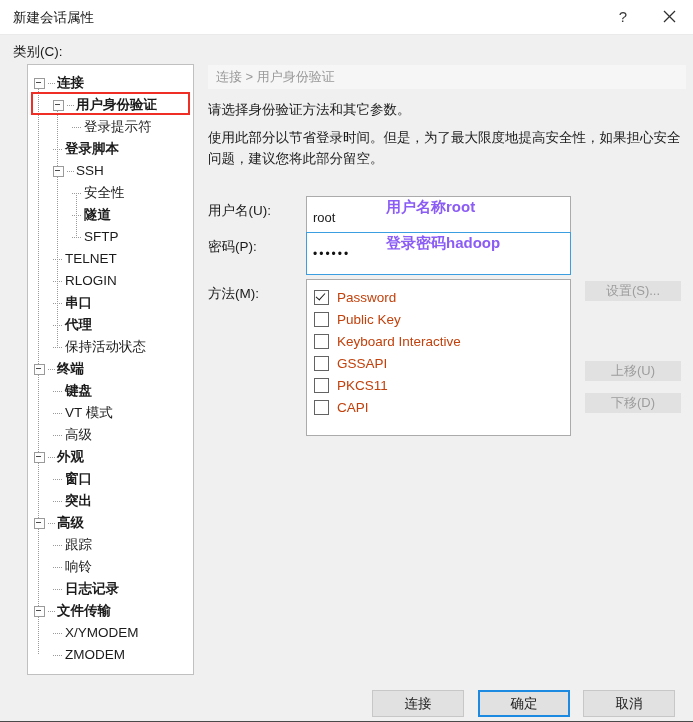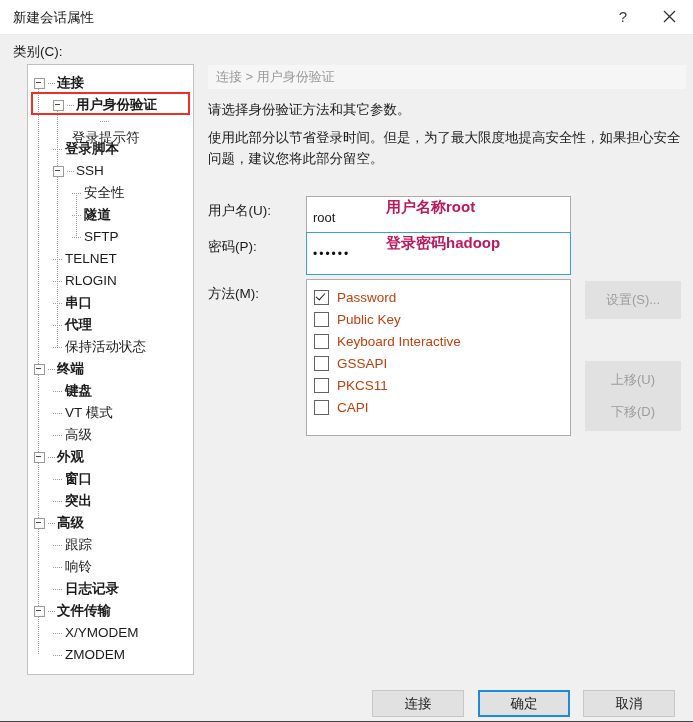--- a/index.html
+++ b/index.html
@@ -206,21 +206,21 @@
     border: 1px solid #3a9ee0;
   }
   .dots {
     letter-spacing: 2px;
     font-size: 12px;
     color: #111;
   }
 
   .annot {
     position: absolute;
-    color: #be185d;
+    color: #8b5cf6;
     font-size: 15px;
     font-weight: bold;
     white-space: nowrap;
     pointer-events: none;
   }
   .annot-user { left: 386px; top: 198px; }
   .annot-pass { left: 386px; top: 234px; }
 
   
   .method-list {
@@ -256,21 +256,21 @@
     width: 4px; height: 8px;
     border: solid #1b1b1b;
     border-width: 0 1.6px 1.6px 0;
     transform: rotate(42deg);
   }
 
   .side-btn {
     position: absolute;
     left: 585px;
     width: 96px;
-    height: 38px;
+    height: 20px;
     background: #e1e1e1;
     color: #9d9d9d;
     font-size: 13px;
     display: flex;
     align-items: center;
     justify-content: center;
     border: none;
     box-sizing: border-box;
     cursor: default;
     font-family: inherit;
@@ -340,21 +340,21 @@
         <span class="expander"></span>
         <span class="dash-after"></span>
         <span class="tlabel">连接</span>
       </div>
       <div class="tree-row bold" style="top: 29px; left: 25px;">
         <span class="expander"></span>
         <span class="dash-after"></span>
         <span class="tlabel">用户身份验证</span>
       </div>
       <div class="tree-highlight" style="top: 27px;"></div>
-      <div class="tree-row" style="top: 51px; left: 44px; flex-direction: column;">
+      <div class="tree-row" style="top: 51px; left: 44px;">
         <span class="conn"></span>
         <span class="tlabel">登录提示符</span>
       </div>
       <div class="tree-row bold" style="top: 73px; left: 25px;">
         <span class="conn"></span>
         <span class="tlabel">登录脚本</span>
       </div>
       <div class="tree-row" style="top: 95px; left: 25px;">
         <span class="expander"></span>
         <span class="dash-after"></span>

